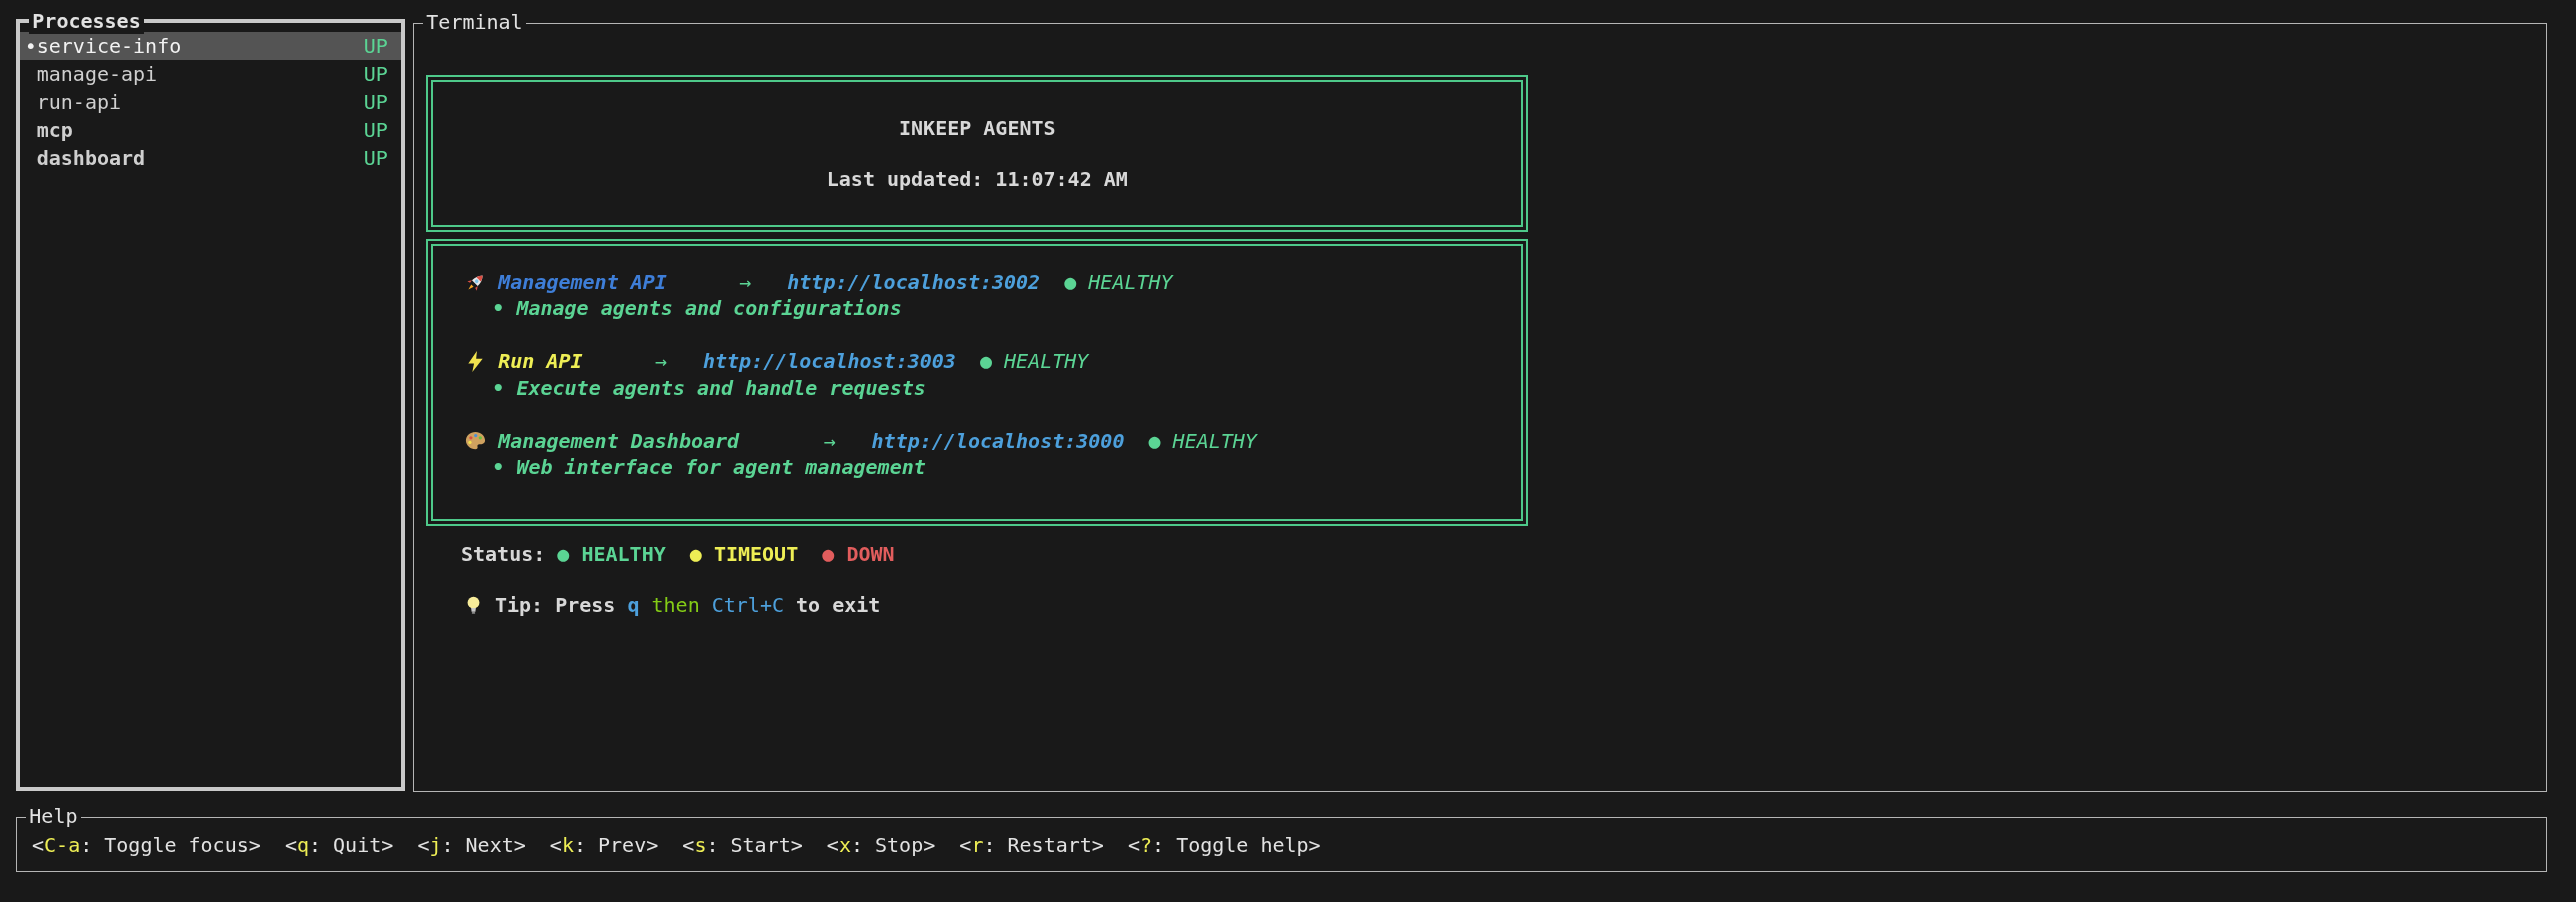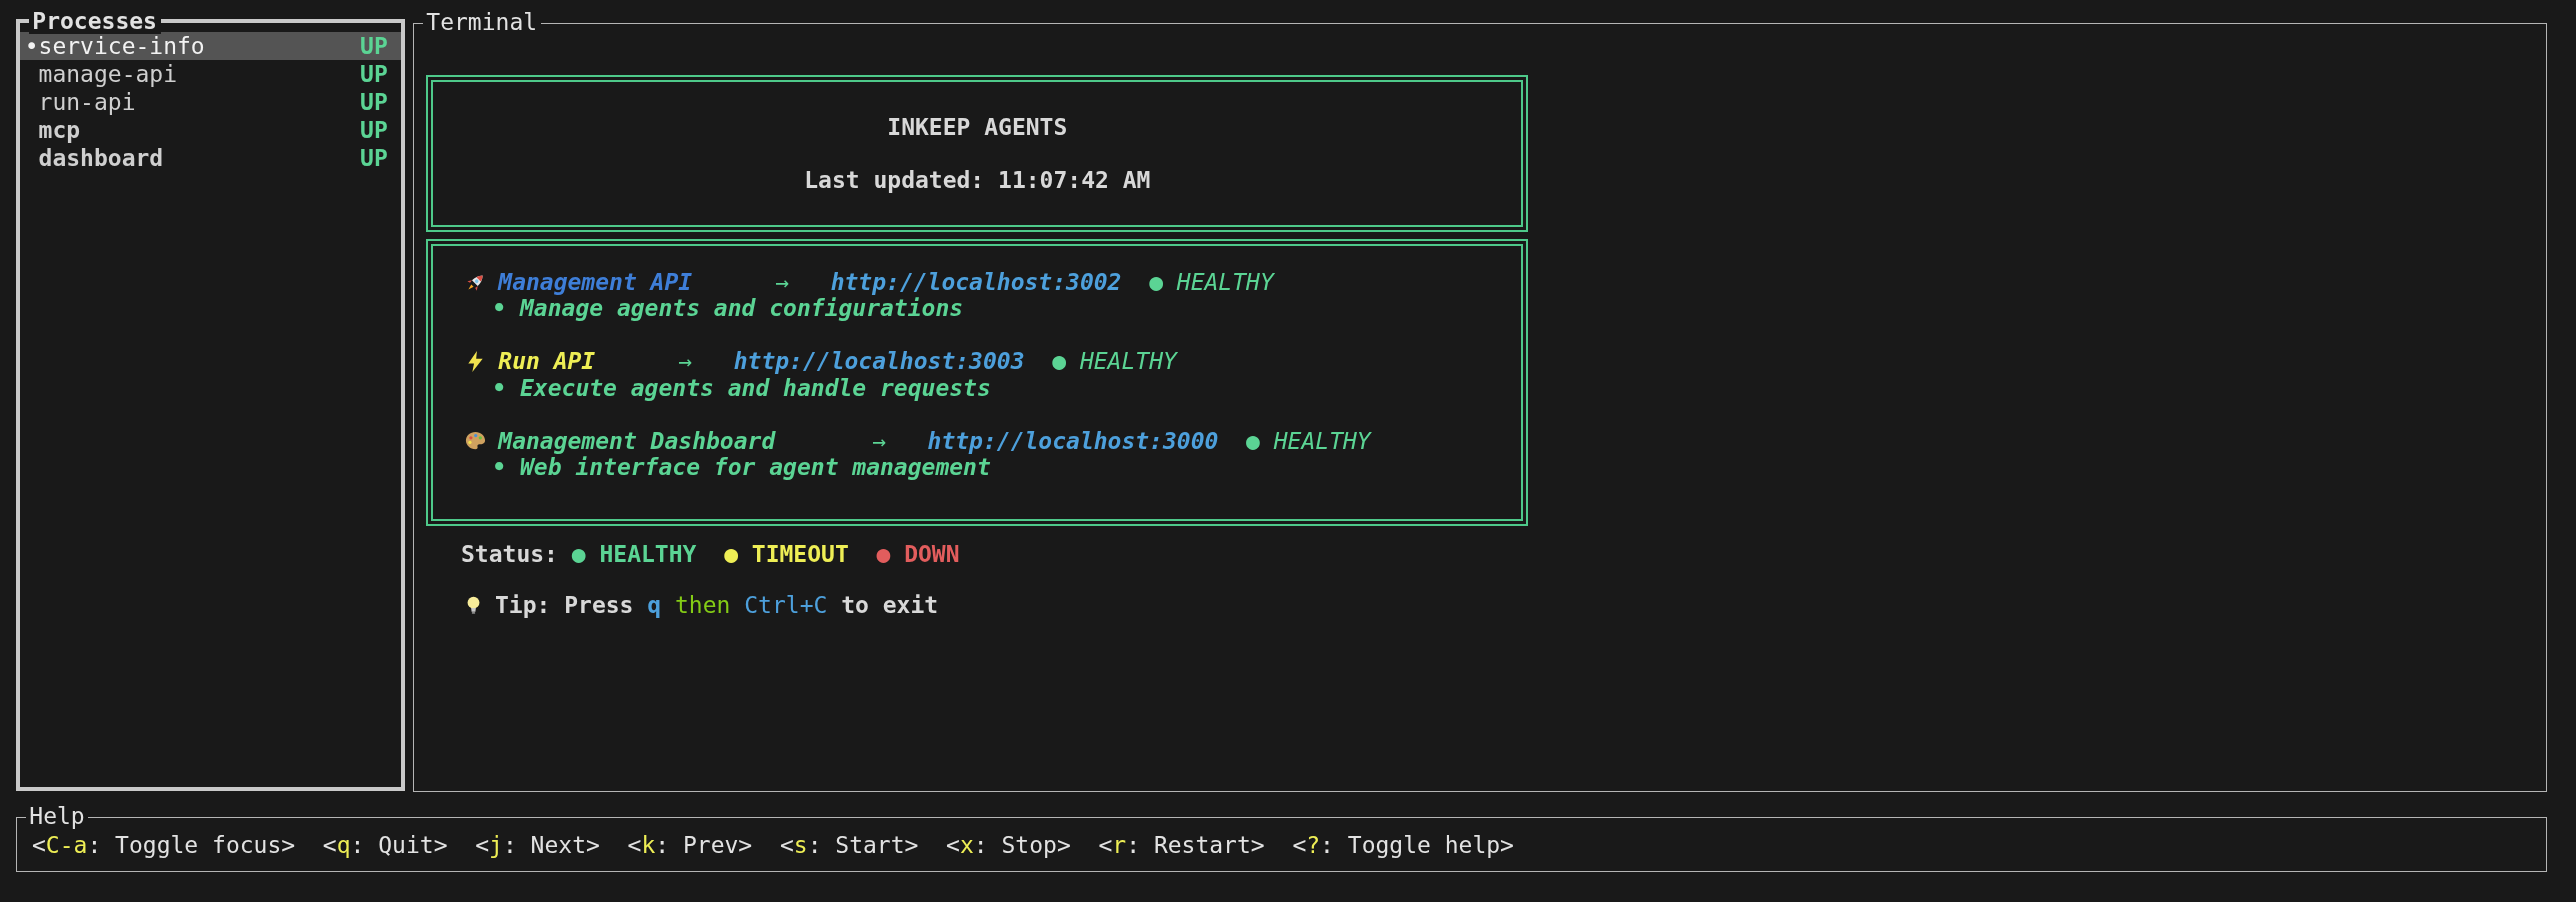--- a/index.html
+++ b/index.html
@@ -1,38 +1,38 @@
 <!DOCTYPE html>
 <html style="font-size:15px"><head>
 <meta charset="utf-8">
 <style>
   html,body{margin:0;padding:0;background:#191919;}
   .screen{
     position:relative;width:2576px;height:903px;background:#191919;overflow:hidden;
     font-family:"DejaVu Sans Mono","Liberation Mono",monospace;
-    font-size:23px;color:#d8d8d8;
+    font-size:20px;color:#d8d8d8;
   }
   .panel{position:absolute;background:#191919;box-sizing:border-box;}
   .panel-title{
     position:absolute;top:-14px;left:8.5px;background:#191919;
     padding:0 3.8px;line-height:24.6px;color:#e2e2e2;white-space:pre;
   }
   .bold{font-weight:bold;}
   .panel-processes{left:16px;top:19px;width:389px;height:772px;border:4.7px solid #c9c9c9;}
   .panel-terminal{left:413px;top:23px;width:2134px;height:769px;border:1.9px solid #b5b5b5;}
   .panel-help{left:16px;top:817px;width:2531px;height:55px;border:1.9px solid #b5b5b5;}
 
   .proc-list{padding-top:9.4px;}
   .proc-row{
     display:flex;align-items:center;height:28px;line-height:28px;
     padding:0 13.2px 0 4.7px;color:#cfcfcf;white-space:pre;
   }
   .proc-row.selected{background:#545454;color:#f2f2f2;}
   .proc-name{flex:1;white-space:pre;}
-  .proc-status{font-weight:bold;margin-left:40px;}
+  .proc-status{font-weight:normal;margin-left:40px;}
 
   .green-box{
     position:absolute;left:12.3px;width:1102px;box-sizing:border-box;
     border:7.6px double #4ec98a;
   }
   .header-box{top:51px;height:157px;display:flex;flex-direction:column;
     align-items:center;justify-content:center;gap:26.4px;}
   .header-line{font-weight:bold;white-space:pre;}
   .services-box{top:215px;height:287px;padding:23px 0 0 30px;font-style:italic;}
   .svc-block{margin-bottom:26.4px;}

